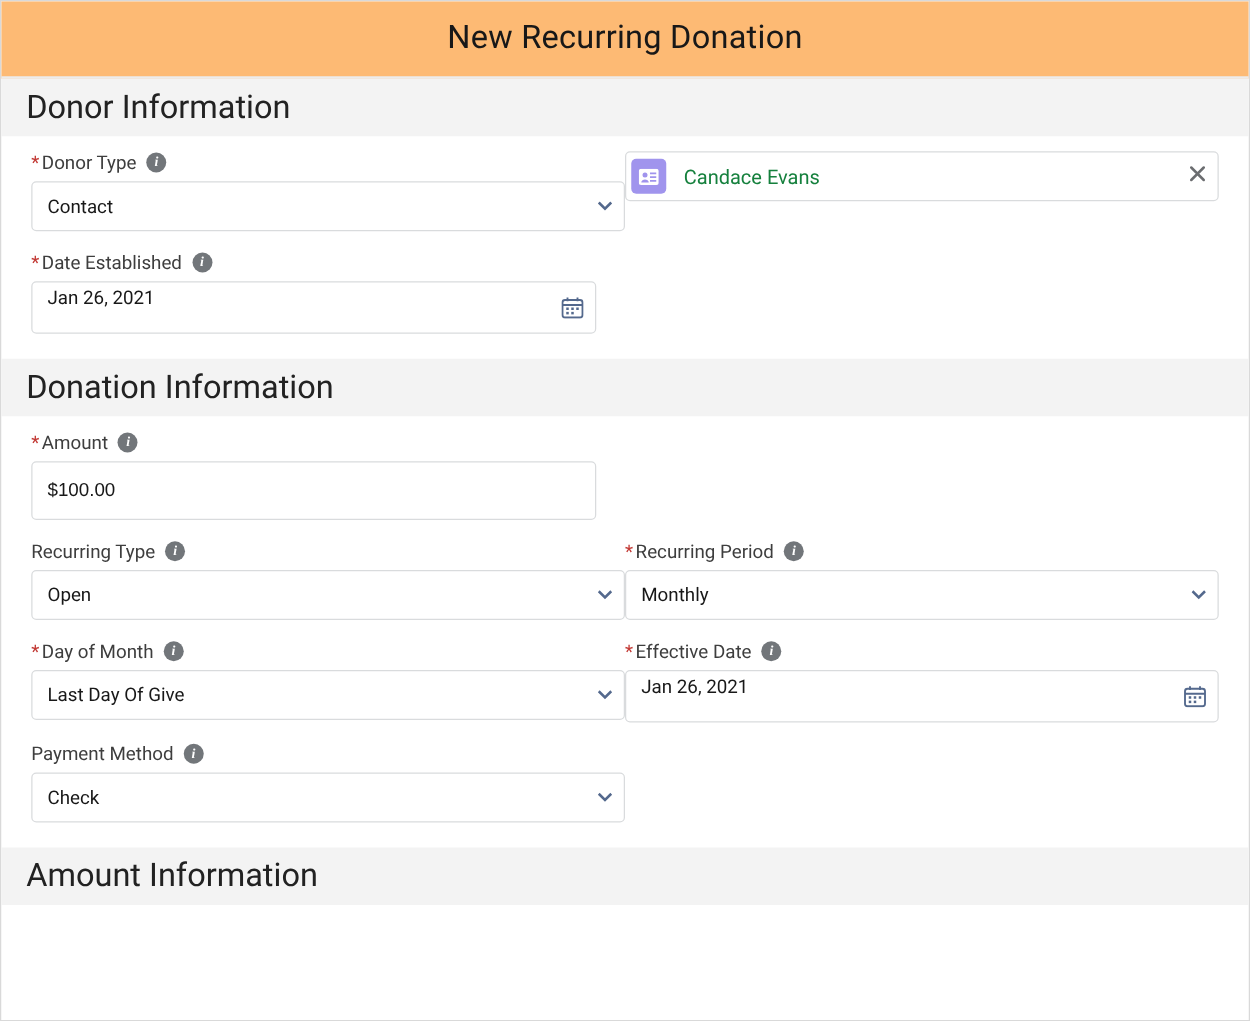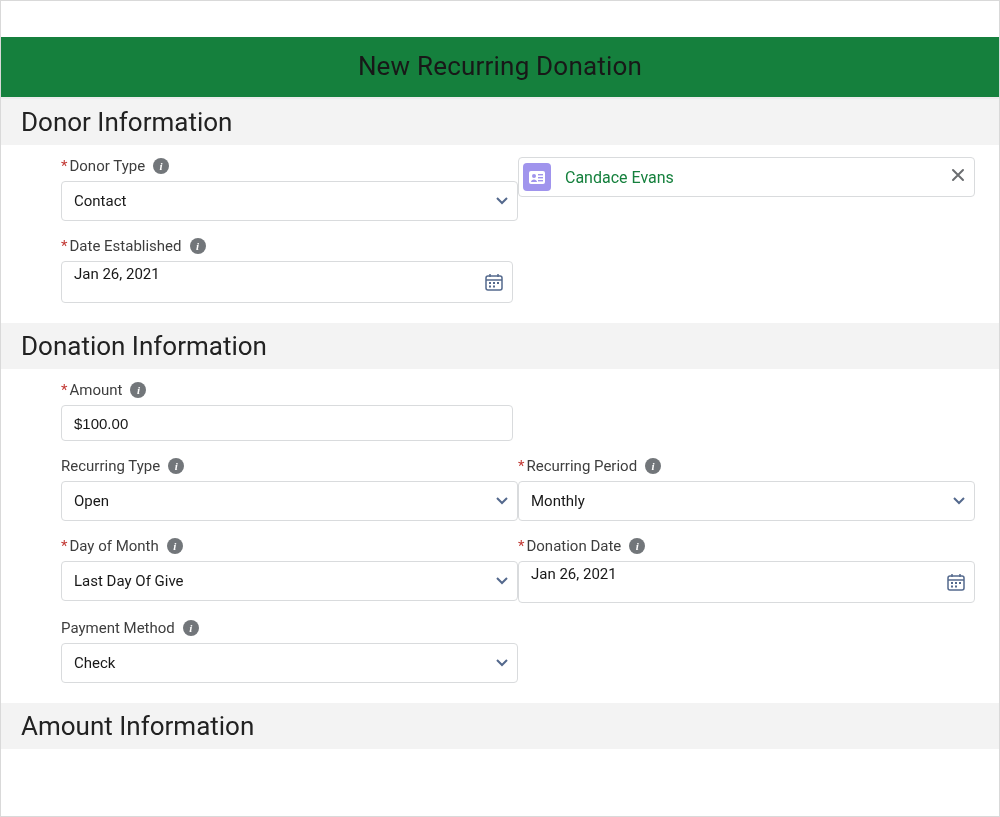--- a/index.html
+++ b/index.html
@@ -1,29 +1,29 @@
 <!DOCTYPE html>
 <html><head>
 <meta charset="utf-8">
 <style>
   * { box-sizing: border-box; }
   html, body { margin:0; padding:0; font-family: -apple-system, BlinkMacSystemFont, "Segoe UI", Roboto, Helvetica, Arial, sans-serif; color:#181818; background:#fff; }
   .window { width:1000px; height:817px; border:1px solid #d9d9d9; overflow:hidden; background:#fff; }
-  .titlebar { text-align:center; font-size:26px; font-weight:400; padding:14px 0 16px; border-bottom:2px solid #ececec; background:#15803d; letter-spacing:0.2px;margin-top:36px; }
+  .titlebar { text-align:center; font-size:26px; font-weight:400; padding:14px 0 16px; border-bottom:2px solid #ececec; background:#fdba74; letter-spacing:0.2px; }
   .slab { padding:0; }
   .section-header { background:#f3f3f3; font-size:26px; font-weight:400; padding:8px 20px; color:#222; }
-  .form-grid { display:grid; grid-template-columns: 1fr 1fr; padding:12px 24px 4px;margin-left:36px; }
+  .form-grid { display:grid; grid-template-columns: 1fr 1fr; padding:12px 24px 4px; }
   .form-grid .field.full { grid-column:1/3; }
   .field { margin-bottom:16px; }
   .label-row { display:flex; align-items:center; gap:8px; font-size:15px; color:#3e3e3e; margin-bottom:6px; }
   .req { color:#c23934; margin-right:2px; font-size:15px; }
   .info-icon { width:16px; height:16px; border-radius:50%; background:#72767a; color:#fff; display:inline-flex; align-items:center; justify-content:center; font-size:11px; font-weight:700; font-style:italic; font-family:Georgia, serif; cursor:default; user-select:none; }
   .control { position:relative; }
   .input, .combo, .lookup, .date { width:100%; border:1px solid #d9dbdd; border-radius:4px; background:#fff; font-size:15px; color:#181818; }
-  .input { height:36px; padding:0 12px; }
+  .input { height:47px; padding:0 12px; }
   .combo { height:40px; display:flex; align-items:center; padding:0 40px 0 12px; cursor:pointer; }
   .date  { height:42px; display:flex; align-items:center; padding:0 40px 17px 12px; cursor:pointer; }
   .chevron, .calendar { position:absolute; right:10px; top:50%; transform:translateY(-50%); color:#6b6d70; pointer-events:none; }
   .chevron svg, .calendar svg { display:block; }
   .lookup { min-height:40px; display:flex; align-items:center; padding:4px 40px 4px 4px; gap:10px; }
   .lookup.focused { outline:2px solid #1b96ff; outline-offset:0; border-color:#1b96ff; }
   .lookup .close { position:absolute; right:10px; top:50%; transform:translateY(-50%); color:#6b6d70; cursor:pointer; }
   .entity-icon { width:28px; height:28px; border-radius:4px; display:flex; align-items:center; justify-content:center; flex-shrink:0; }
   .entity-icon.contact { background:#a094ed; }
   .entity-icon.campaign { background:#ff9a3c; }
@@ -172,21 +172,21 @@
           <span class="chevron">
             <svg width="12" height="8" viewBox="0 0 12 8">
                 <path d="M1 1l5 5 5-5" fill="none" stroke="#54698d" stroke-width="2"></path>
               </svg>
           </span>
         </div>
       </div>
 
       <div class="field">
         <div class="label-row">
-          <span><span class="req">*</span><span>Donation Date</span></span>
+          <span><span class="req">*</span><span>Effective Date</span></span>
           <span class="info-icon">i</span>
         </div>
         <div class="control">
           <div class="date">
             <span>Jan 26, 2021</span>
           </div>
           <span class="calendar">
             <svg width="18" height="18" viewBox="0 0 18 18">
                 <rect x="1" y="3" width="16" height="14" rx="2" fill="none" stroke="#54698d" stroke-width="1.5"></rect>
                 <line x1="1" y1="7" x2="17" y2="7" stroke="#54698d" stroke-width="1.5"></line>

